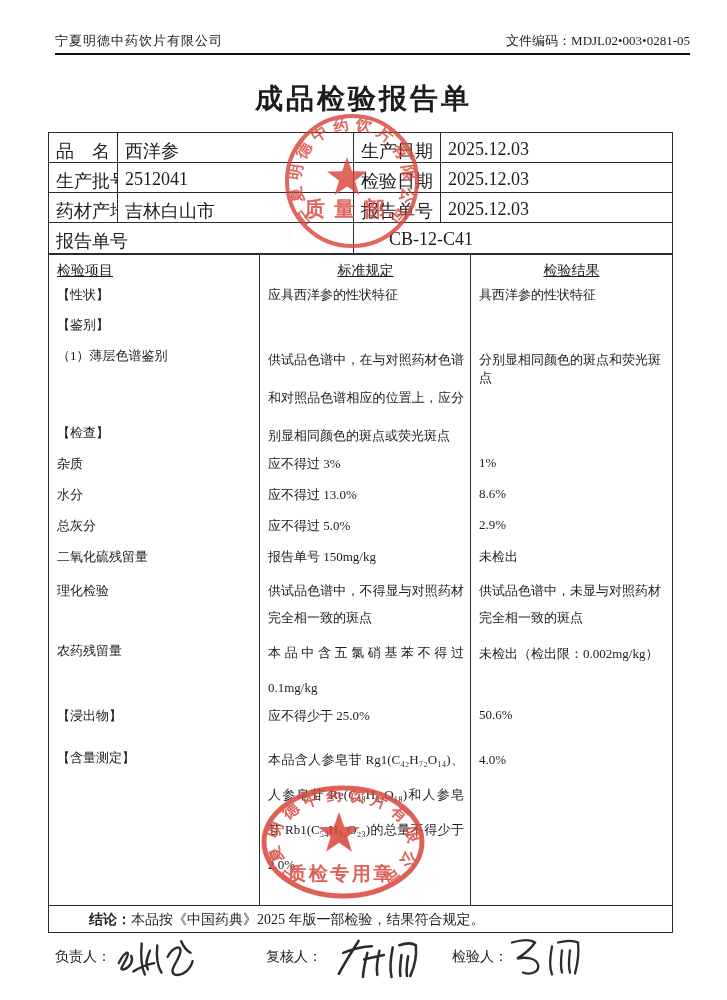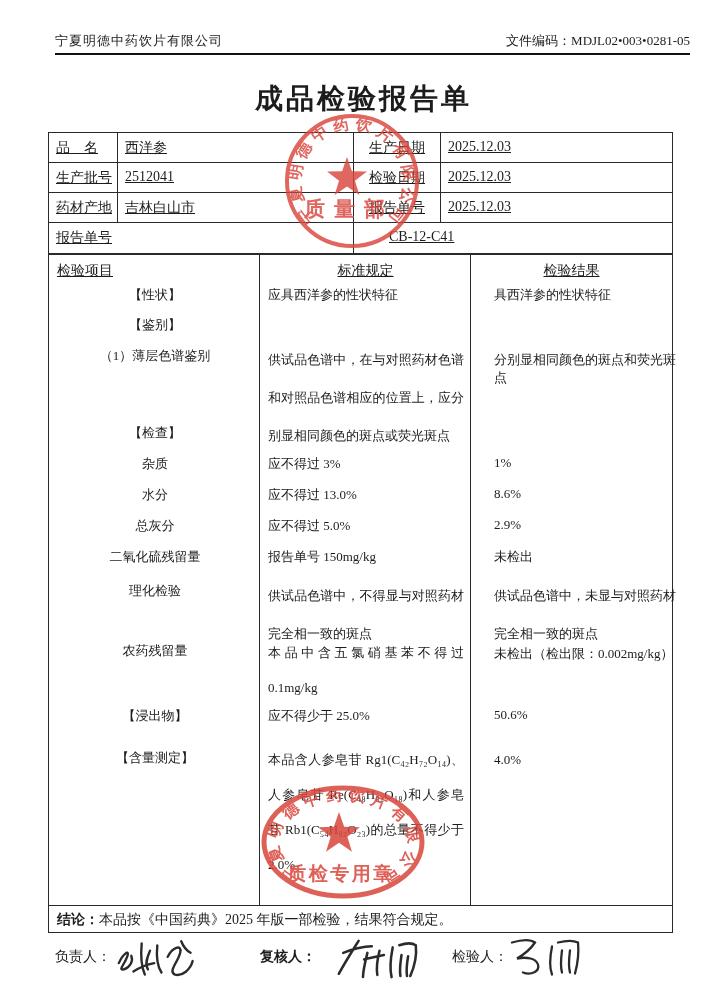--- a/index.html
+++ b/index.html
@@ -14,54 +14,54 @@
   .head-rule { left:55px; top:53px; width:635px; height:2px; background:#111; }
 
   
   .title { left:0; top:80px; width:727px; text-align:center;
            font-size:28px; font-weight:bold; letter-spacing:3px; }
 
   
   .info-table { left:48px; top:132px; width:625px; border:1px solid #2a2a2a; }
   .info-row { display:flex; height:30px; border-bottom:1px solid #2a2a2a; }
   .info-row:last-child { border-bottom:none;gap:28px; }
-  .info-cell { padding:6px 7px 0 7px; font-size:14px; border-right:1px solid #2a2a2a;
-               white-space:nowrap; overflow:hidden;text-decoration:underline; }
+  .info-cell { padding:6px 7px 0 7px; font-size:18px; border-right:1px solid #2a2a2a;
+               white-space:nowrap; overflow:hidden; }
   .ic-label  { width:69px; }
   .ic-value  { width:236px; }
   .ic-label2 { width:87px;text-align:center; }
   .ic-value2 { flex:1; border-right:none; }
   .ic-wide   { width:305px; }
 
   
   .main-table { left:48px; top:254px; width:625px; height:679px;
                 border:1px solid #2a2a2a; }
   .vline { position:absolute; top:0; height:650px; width:1px; background:#2a2a2a; }
   .vline.v1 { left:210px; } .vline.v2 { left:421px; }
   .mt-head { position:absolute; top:7px; font-size:14px; text-decoration:underline; }
   .mt-head.c1 { left:8px; }
   .mt-head.c2 { left:211px; width:211px; text-align:center; }
   .mt-head.c3 { left:422px; width:201px; text-align:center; }
   .mrow { position:absolute; left:0; width:625px; font-size:13px; }
-  .cell-item { position:absolute; left:8px;  width:196px;text-align:center; }
+  .cell-item { position:absolute; left:8px;  width:196px; }
   .cell-std  { position:absolute; left:219px; width:196px; text-align:justify; }
-  .cell-res  { position:absolute; left:430px; width:190px;margin-left:15px; }
+  .cell-res  { position:absolute; left:430px; width:190px; }
   .lh38 .cell-std { line-height:38px; }
-  .lh29 .cell-std, .lh29 .cell-res { line-height:38px; }
+  .lh29 .cell-std, .lh29 .cell-res { line-height:27px; }
   .lh35 .cell-std { line-height:35px; }
 
   .conclusion { position:absolute; left:0; top:650px; width:623px; height:27px;
                 border-top:1px solid #2a2a2a; padding:5px 8px 0 8px; font-size:14px;
                 white-space:nowrap; }
-  .conclusion .c-label { font-weight:bold; }
+  .conclusion .c-label { font-weight:bold;margin-left:32px; }
 
   
   .sig-row { left:48px; top:940px; width:640px; font-size:14px; }
   .sig-label { position:absolute; top:8px; }
-  .sl1 { left:7px; } .sl2 { left:212px;font-weight:bold; } .sl3 { left:404px; }
+  .sl1 { left:7px; } .sl2 { left:218px; } .sl3 { left:404px; }
   .sig-svg { position:absolute; }
   .sg1 { left:62px;  top:-6px; } .sg2 { left:282px; top:-8px; } .sg3 { left:452px; top:-10px; }
   .sig-svg path { fill:none; stroke:#2b2b2b; stroke-width:2.3; stroke-linecap:round; }
 
   
   .stamp { pointer-events:none; }
   .stamp-top { left:277px; top:106px; }
   .stamp-bottom { left:255px; top:758px; }
 </style>
 </head>

